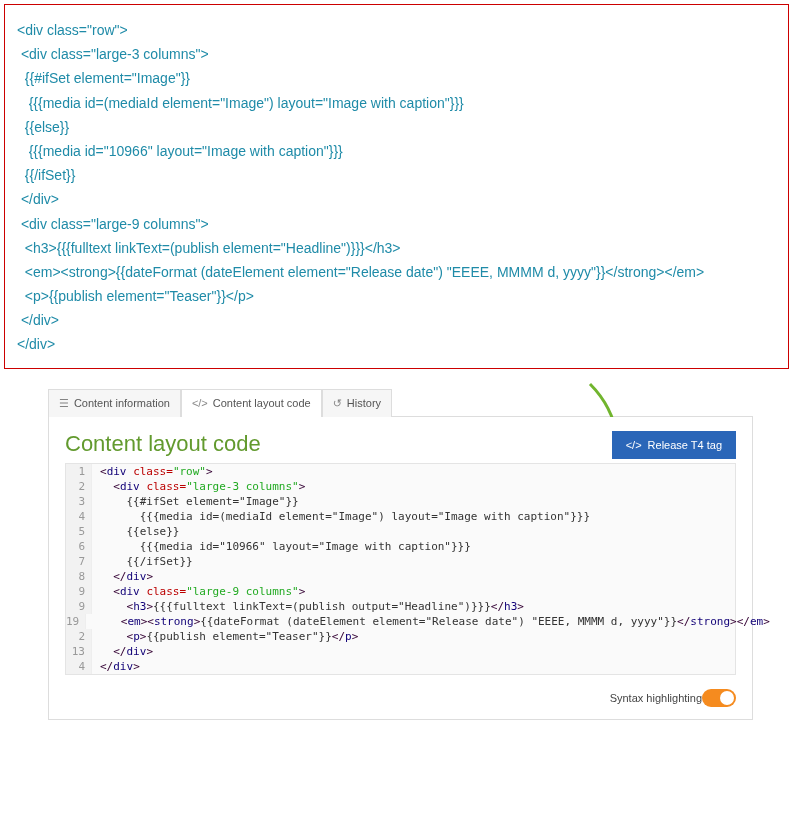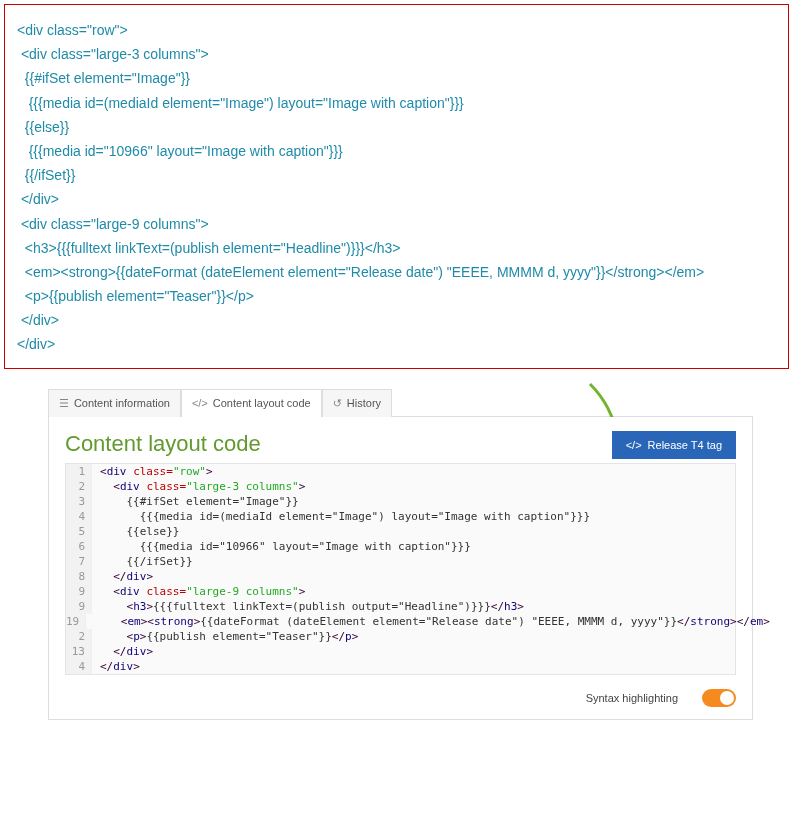--- a/index.html
+++ b/index.html
@@ -30,21 +30,21 @@
   .editor { border: 1px solid #e4e4e4; background: #fafafa; font-family: "Consolas","Menlo",monospace; font-size: 11px; }
   .erow { display: flex; }
   .lnum { width: 26px; text-align: right; color: #999; padding: 1px 6px 1px 0; border-right: 1px solid #eee; background: #f2f2f2; user-select: none; }
   .code { padding: 1px 0 1px 8px; white-space: pre; color: #222; }
   .pun { color: #303; }
   .tagc { color: #107; }
   .attr { color: #b00; }
   .str { color: #2a2; }
   .plain { color: #333; }
 
-  .syntax-row { display: flex; justify-content: flex-end; align-items: center; gap: 24px; margin-top: 14px; font-size: 11px; color: #444; }
+  .syntax-row { display: flex; justify-content: flex-end; align-items: center; gap: 0; margin-top: 14px; font-size: 11px; color: #444; }
   .toggle { width: 34px; height: 18px; background: #f58b1f; border-radius: 10px; position: relative; }
   .toggle::after { content:""; position:absolute; right:2px; top:2px; width:14px; height:14px; background:#fff; border-radius:50%; }
 
   
   .arrow-svg { position: absolute; pointer-events: none; }
 </style>
 </head>
 <body>
 
 <div class="top-box" id="raw-lines">

